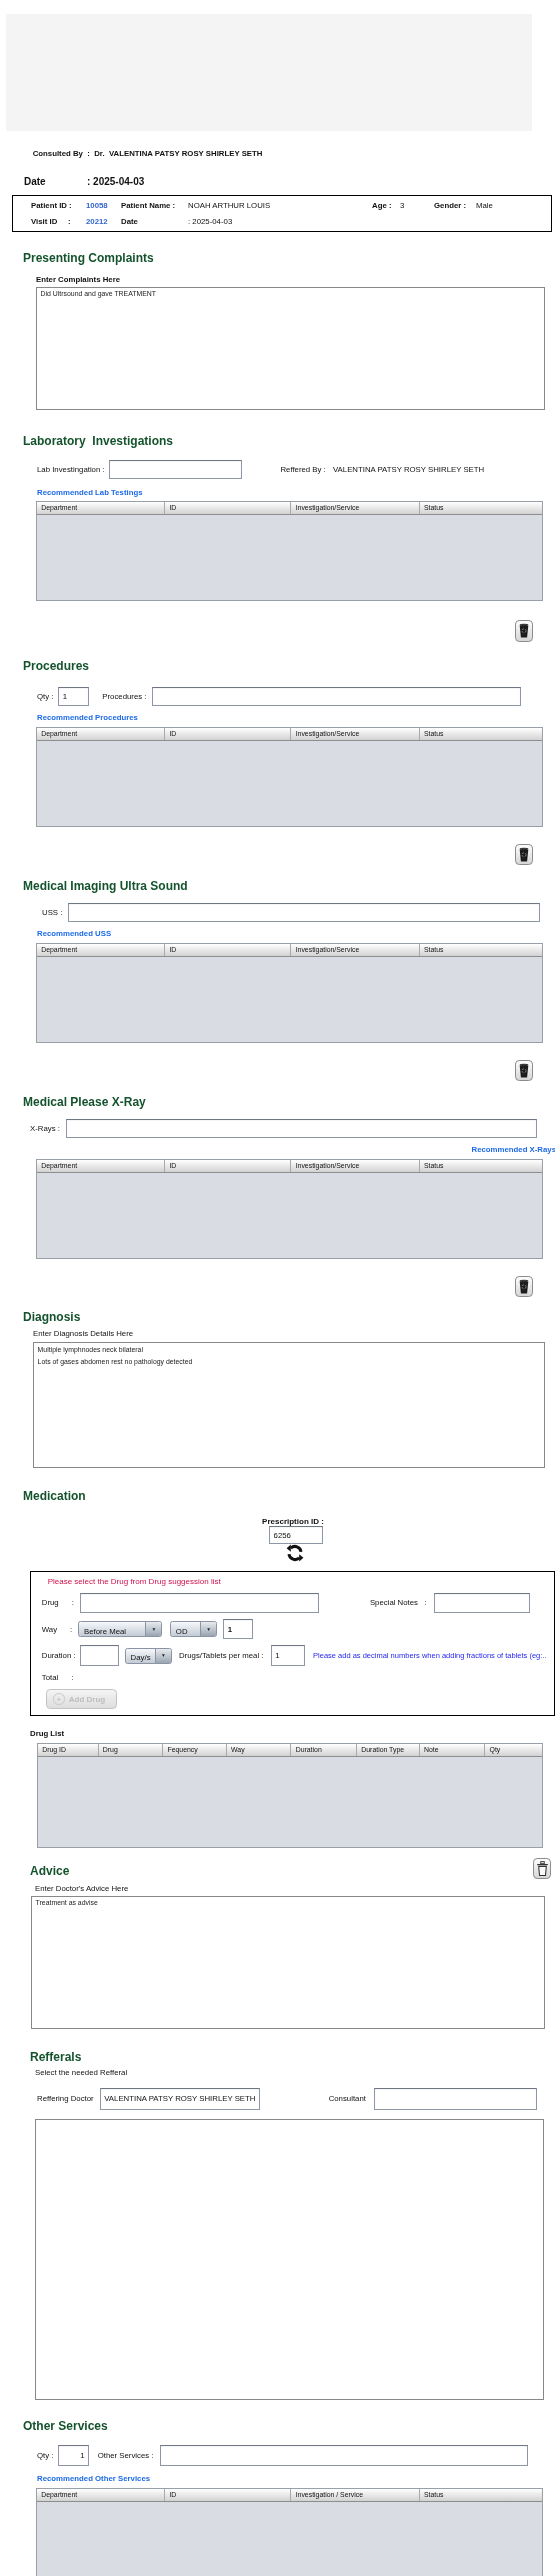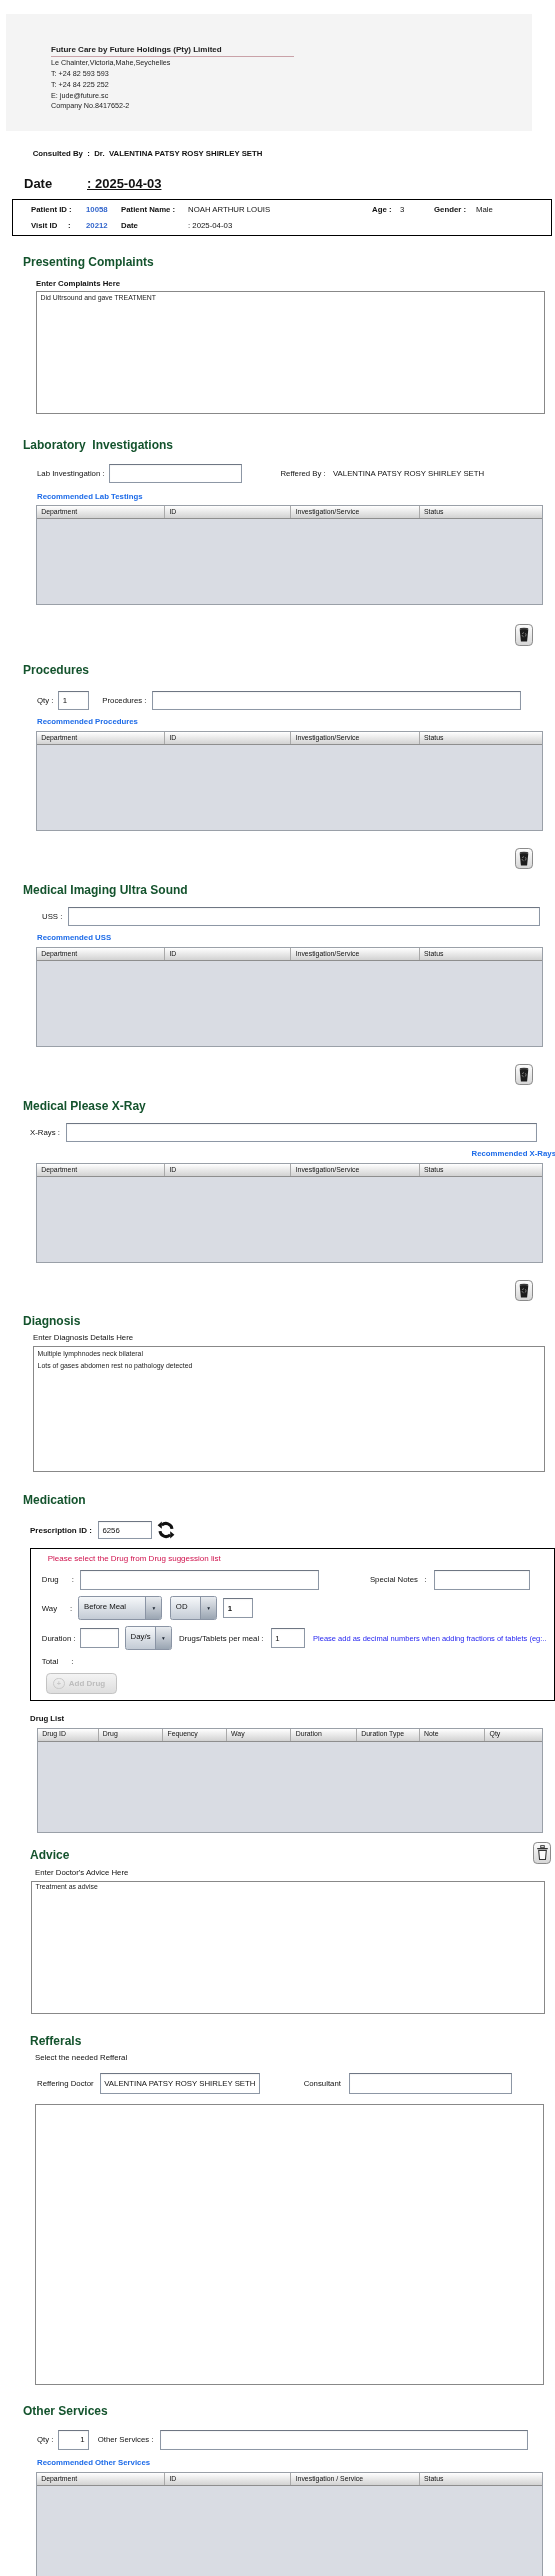--- a/index.html
+++ b/index.html
@@ -17,21 +17,21 @@
   .logo-future{position:absolute;left:39px;top:67px;font-family:"DejaVu Serif",serif;
                font-size:20px;color:#3b3b3b;letter-spacing:0.6px;}
   .logo-care{position:absolute;left:61px;top:90px;font-family:"DejaVu Serif",serif;
              font-weight:bold;font-size:15px;color:#2b3990;}
   .logo-heart{position:absolute;left:9px;top:5.4px;font-size:6px;color:#e8212e;font-family:"DejaVu Sans",sans-serif;}
   .logo-tagline{position:absolute;left:44px;top:106px;font-family:"DejaVu Serif",serif;
                 font-style:italic;font-size:6.9px;color:#3d3d5c;}
 
   
   .consult-row{margin:9.6px 0 0 24px;font-weight:bold;font-size:7.8px;}
-  .date-row{margin:8.4px 0 0 24px;font-weight:bold;font-size:13px;text-decoration:underline;}
+  .date-row{margin:8.4px 0 0 24px;font-weight:bold;font-size:10px;}
   .lbl-wide{display:inline-block;width:63px;}
   .patient-box{margin:8.4px 0 0 12px;width:540px;height:37px;border:1.2px solid #000;
                position:relative;box-sizing:border-box;background:#fff;}
   .pb-item{position:absolute;font-size:7.8px;}
   .pb-b{font-weight:bold;}
   .id-blue{color:#3366cc;font-weight:bold;}
 
   
   .section-title{margin-left:23px;font-size:12px;font-weight:bold;color:#14532d;white-space:pre;}
   .sub-label{font-size:7.8px;}
@@ -55,27 +55,27 @@
   .t8 .th:nth-child(5){width:66px;} .t8 .th:nth-child(6){width:63px;}
   .t8 .th:nth-child(7){width:66px;} .t8 .th:nth-child(8){width:57px;border-right:none;}
   .tbl-body{background:#d9dce3;}
 
   .trash-row{display:flex;justify-content:flex-end;margin-right:23px;}
   .icon-btn{width:18px;height:21.5px;border:0.6px solid #8b8b8b;border-radius:4.2px;
             background:linear-gradient(#fdfdfd,#d6d6d6);display:grid;place-items:center;
             cursor:pointer;box-sizing:border-box;}
 
   
-  .rx-row{margin:14.3px 0 0 30px;display:flex;align-items:center;}
+  .rx-row{margin:14.3px 0 0 30px;display:flex;align-items:center;flex-direction:column;}
   .rx-label{font-weight:bold;font-size:8px;}
   .drug-box{margin:8.4px 0 0 30px;width:525px;border:1.2px solid #000;box-sizing:border-box;
             padding:4.8px 0 6px 0;background:#fff;}
   .red-note{margin-left:16.7px;color:#d0104c;font-size:8px;}
   .blue-note{color:#2626f0;font-size:7.5px;white-space:nowrap;}
-  .combo{display:flex;border:0.6px solid #8a94a4;border-radius:2.4px;height:24px;
+  .combo{display:flex;border:0.6px solid #8a94a4;border-radius:2.4px;height:16px;
          background:linear-gradient(#f6f8fa,#c3cbd5);box-sizing:border-box;align-items:stretch;cursor:pointer;}
   .combo .txt{flex:1;padding:4.8px 0 0 4.8px;font-size:7.8px;color:#111;white-space:nowrap;overflow:hidden;}
   .combo .arrow{width:15px;background:linear-gradient(#e8ebef,#9aa5b2);border-left:0.6px solid #8a94a4;
                 display:grid;place-items:center;font-size:4.8px;color:#1b2430;border-radius:0 1.8px 1.8px 0;}
   .add-drug{margin:7.2px 0 0 15px;width:71px;height:20.3px;border:0.6px solid #c3c3c3;border-radius:4.2px;
             background:linear-gradient(#f4f4f4,#dedede);display:flex;align-items:center;gap:4.2px;
             padding-left:6px;box-sizing:border-box;color:#bdbdbd;font-weight:bold;font-size:8px;cursor:default;}
   .plus-circ{width:9.6px;height:9.6px;border:1.2px solid #c9c9c9;border-radius:50%;color:#c9c9c9;
              display:grid;place-items:center;font-size:7.2px;line-height:1;}
 
@@ -84,28 +84,20 @@
   .qty-right{text-align:right;}
   .advice-sec{position:relative;}
   .adv-trash{position:absolute;right:4.8px;top:-6px;}
 </style>
 </head>
 <body>
 
 <div class="page">
 
   <div class="letterhead">
-    <div class="lh-text">
-      <div class="lh-title">Future Care by Future Holdings (Pty) Limited</div>
-      <div class="lh-line">Le Chainter,Victoria,Mahe,Seychelles</div>
-      <div class="lh-line">T: +24  82 593 593</div>
-      <div class="lh-line">T: +24  84 225 252</div>
-      <div class="lh-line">E: jude@future.sc</div>
-      <div class="lh-line">Company No.8417652-2</div>
-    </div>
   </div>
 
   <div class="consult-row pre">
     <span>Consulted By  :  </span><span>Dr.  VALENTINA PATSY ROSY SHIRLEY SETH</span>
   </div>
   <div class="date-row">
     <span class="lbl-wide">Date</span><span>: 2025-04-03</span>
   </div>
 
   <div class="patient-box">
@@ -311,21 +303,21 @@
     <div class="section-title" style="margin-left:30px;">Advice</div>
     <div class="sub-label" style="margin:6px 0 0 35px;">Enter Doctor's Advice Here</div>
     <textarea class="ta" style="margin: 3.6px 0px 0px 31px; width: 514px; height: 133px;">Treatment as advise</textarea>
   </div>
 
   <div class="section-title" style="margin-top:20.3px;margin-left:30px;">Refferals</div>
   <div class="sub-label" style="margin:4.8px 0 0 35px;">Select the needed Refferal</div>
   <div class="row" style="margin:10.8px 0 0 37px;">
     <span class="sub-label">Reffering Doctor</span>
     <input class="tb" style="margin-left: 6px; width: 160px; height: 21.5px;" value="VALENTINA PATSY ROSY SHIRLEY SETH">
-    <span class="sub-label" style="margin-left:44px;">Consultant</span>
+    <span class="sub-label" style="margin-left:69px;">Consultant</span>
     <input class="tb" style="margin-left: 8.4px; width: 163px; height: 21.5px;" value="">
   </div>
   <div class="big-box"></div>
 
   <div class="section-title" style="margin-top:19px;">Other Services</div>
   <div class="row" style="margin:12px 0 0 37px;">
     <span class="sub-label">Qty :</span>
     <input class="tb qty-right" style="margin-left: 4.8px; width: 31px; height: 20.3px;" value="1">
     <span class="sub-label" style="margin-left:8.4px;">Other Services :</span>
     <input class="tb" style="margin-left: 6px; width: 368px; height: 20.3px;" value="">

